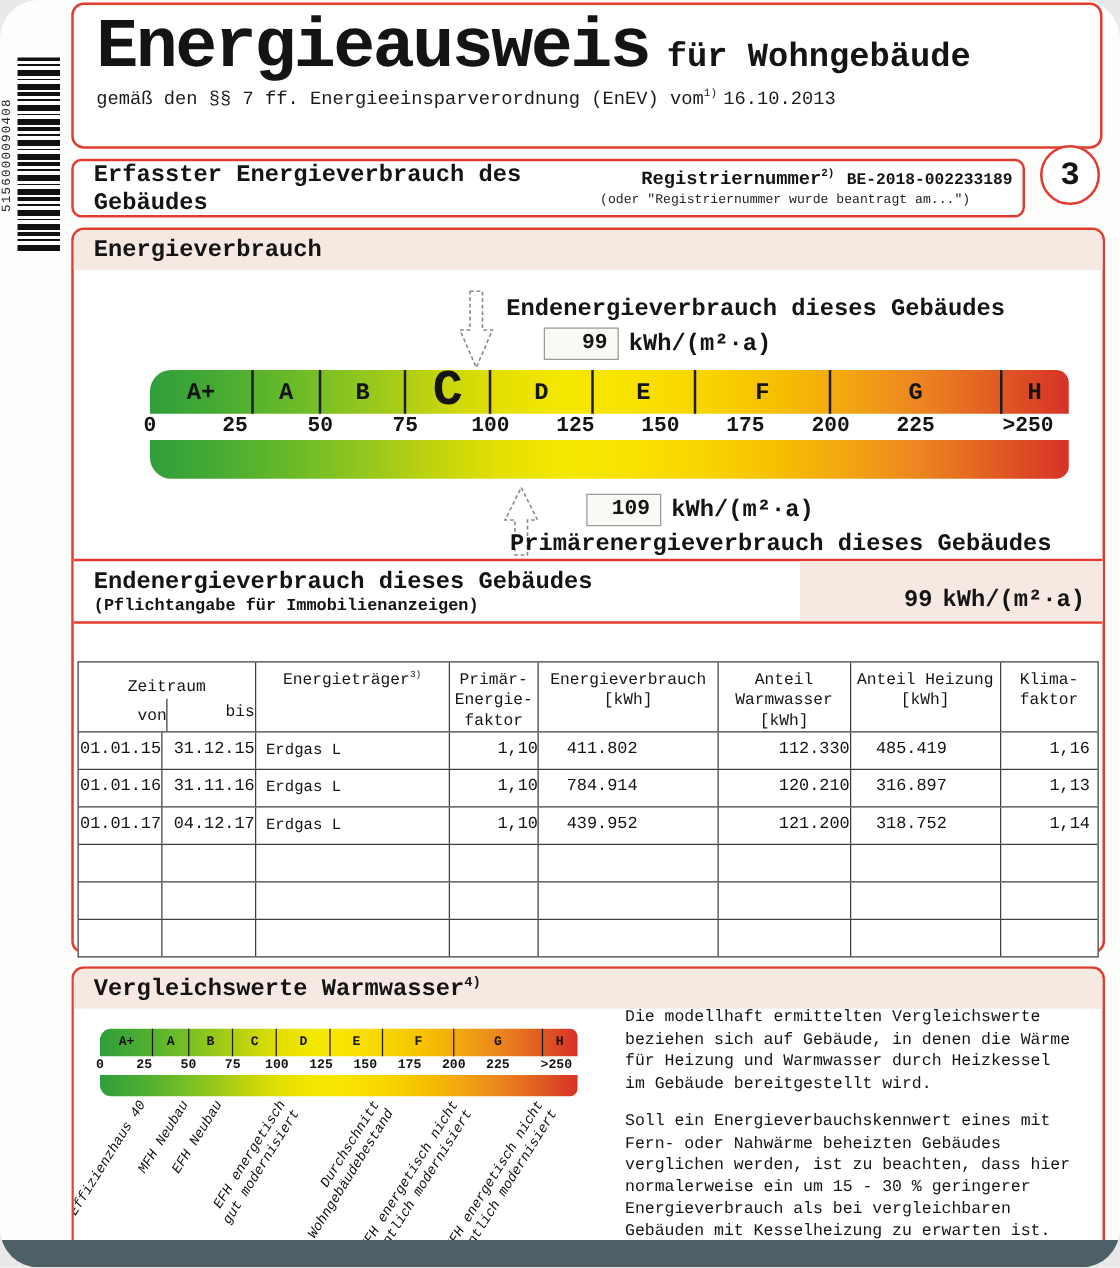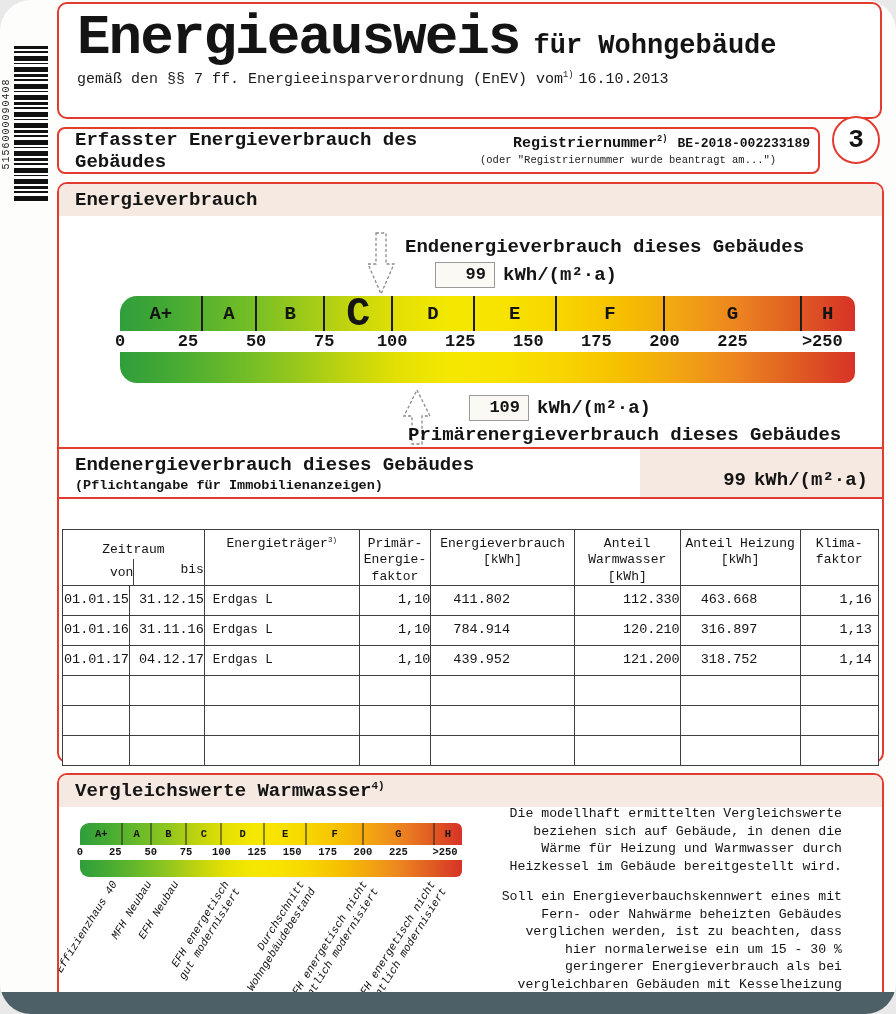--- a/index.html
+++ b/index.html
@@ -115,21 +115,21 @@
   .scale-small .axis-nums{height:15px;}
   .scale-small .axis-num{top:1px;font-size:10.5px;}
   .scale-small .bar-lower{height:17px;border-radius:0 0 6px 9px;}
   .scale-small .band-tick{width:1px;}
 
   .comparison-labels{position:absolute;left:0;top:104px;width:420px;height:113px;}
   .rot-anchor{position:absolute;top:0;width:0;height:0;}
   .rot-label{position:absolute;right:0;top:0;transform-origin:100% 0;transform:rotate(-58deg);
     white-space:nowrap;text-align:right;font-size:11px;font-style:italic;line-height:1.2;color:#111;}
   .comparison-text{position:absolute;left:441px;top:30px;width:358px;font-size:13.2px;line-height:1.33;}
-  .comparison-text p{margin:0 16px 13px 0;text-align:right;}
+  .comparison-text p{margin:0 0 13px 0;}
 
   .footer-bar{position:absolute;left:0;top:992px;width:896px;height:22px;background:var(--teal);}
 </style>
 </head>
 <body>
 
 <div class="page">
 
   <div class="barcode">
     <div class="barcode-num">5156000090408</div>
@@ -249,21 +249,21 @@
         <div class="th">Klima-<br>faktor</div>
       </div>
       <div>
           <div class="t-grid t-row">
             <div class="t-cell c-von">01.01.15</div>
             <div class="t-cell c-bis">31.12.15</div>
             <div class="t-cell c-traeger">Erdgas L</div>
             <div class="t-cell c-pef">1,10</div>
             <div class="t-cell c-verbrauch">411.802</div>
             <div class="t-cell c-ww">112.330</div>
-            <div class="t-cell c-heizung">463.668</div>
+            <div class="t-cell c-heizung">485.419</div>
             <div class="t-cell c-klima">1,16</div>
           </div>
           <div class="t-grid t-row">
             <div class="t-cell c-von">01.01.16</div>
             <div class="t-cell c-bis">31.11.16</div>
             <div class="t-cell c-traeger">Erdgas L</div>
             <div class="t-cell c-pef">1,10</div>
             <div class="t-cell c-verbrauch">784.914</div>
             <div class="t-cell c-ww">120.210</div>
             <div class="t-cell c-heizung">316.897</div>

